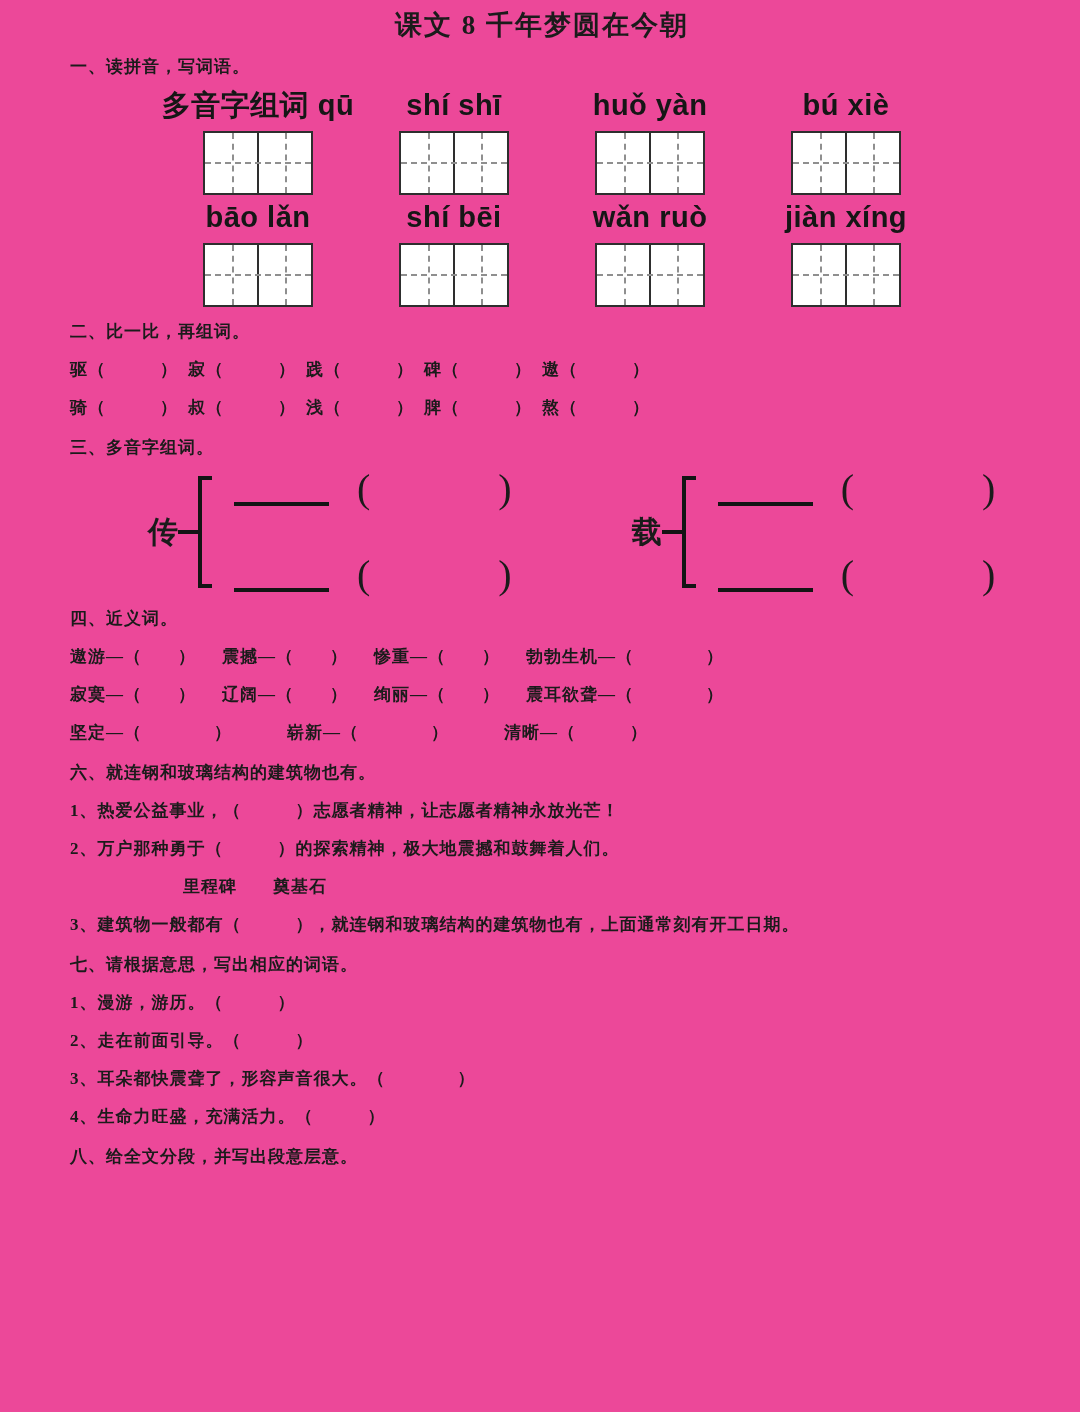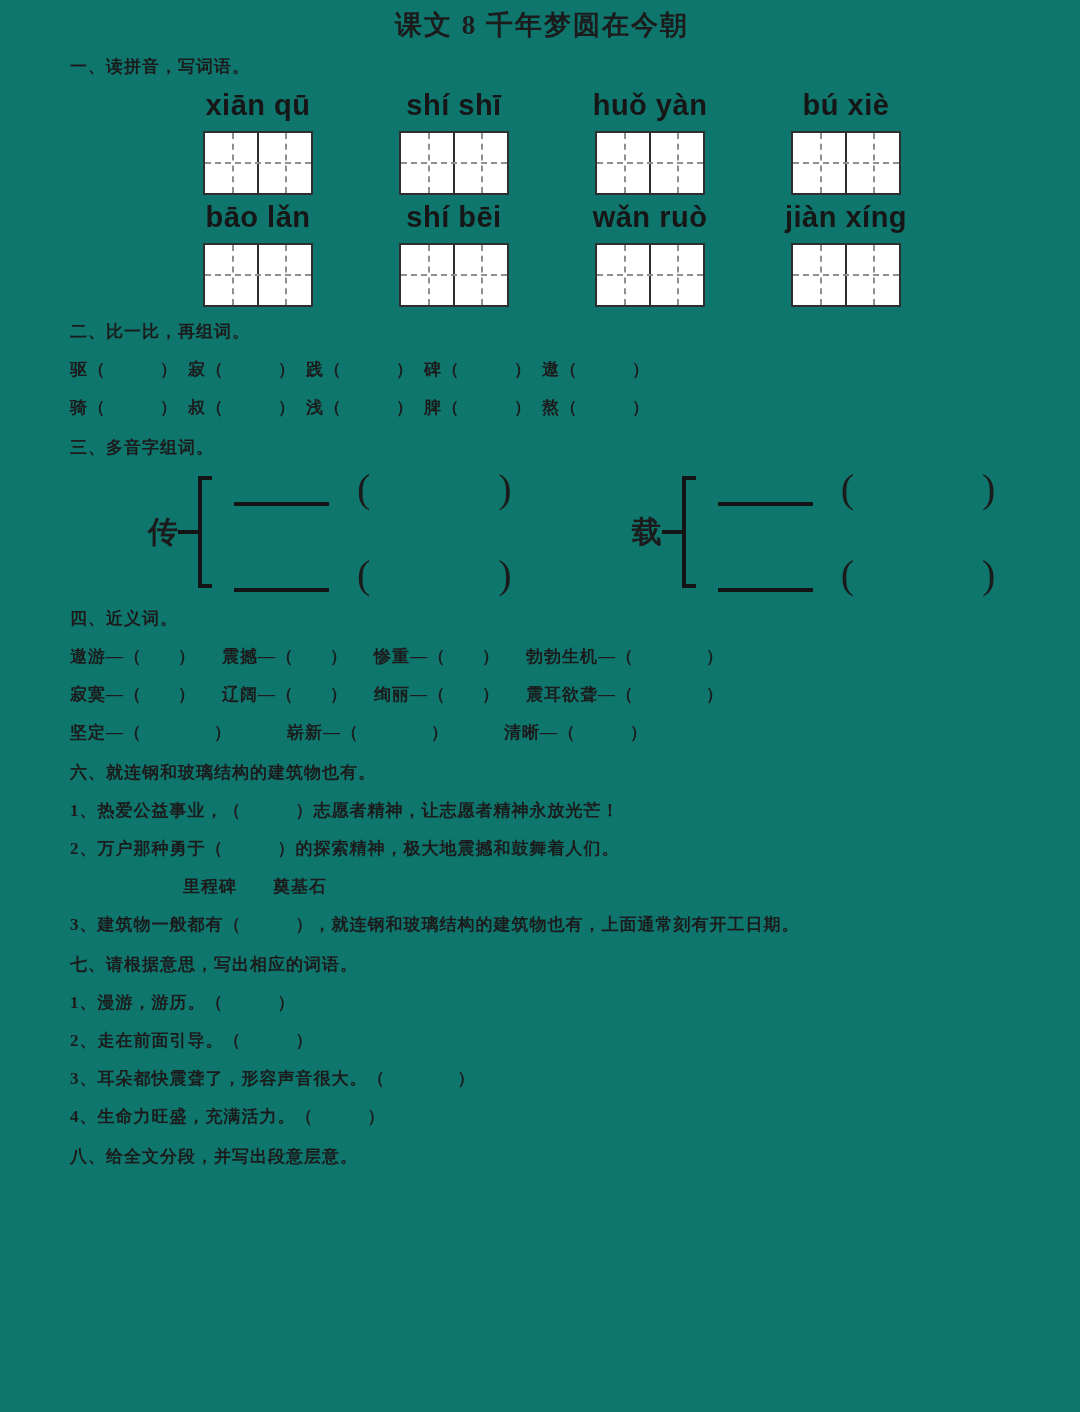--- a/index.html
+++ b/index.html
@@ -1,21 +1,21 @@
 <!DOCTYPE html>
 <html lang="zh"><head>
 <meta charset="utf-8">
 <style>
   * { margin:0; padding:0; box-sizing:border-box; }
   html,body { background:#e9e9e9; }
   .page {
     position:relative;
     width:1080px; height:1412px;
     margin:0 auto;
-    background:#0f766e;
+    background:#ec4899;
     color:#1b1b1b;
     font-family:"Liberation Serif","DejaVu Serif",serif;
     font-weight:700;
     padding:6px 66px 0 70px;
     overflow:hidden;
   }
   h1.title {
     text-align:center;
     font-size:27px;
     line-height:38px;
@@ -79,21 +79,21 @@
 <body>
 
 <div class="page">
 
   <h1 class="title">课文 8 千年梦圆在今朝</h1>
 
   <div class="line heading">一、读拼音，写词语。</div>
 
   <div class="gridrow">
     <div class="pgroup">
-      <div class="pinyin">xiān qū</div>
+      <div class="pinyin">多音字组词 qū</div>
       <div class="wbox">
           <i class="mid"></i>
           <i class="hdash"></i>
           <i class="vdash q1"></i>
           <i class="vdash q3"></i>
         </div>
     </div>
     <div class="pgroup">
       <div class="pinyin">shí shī</div>
       <div class="wbox">

